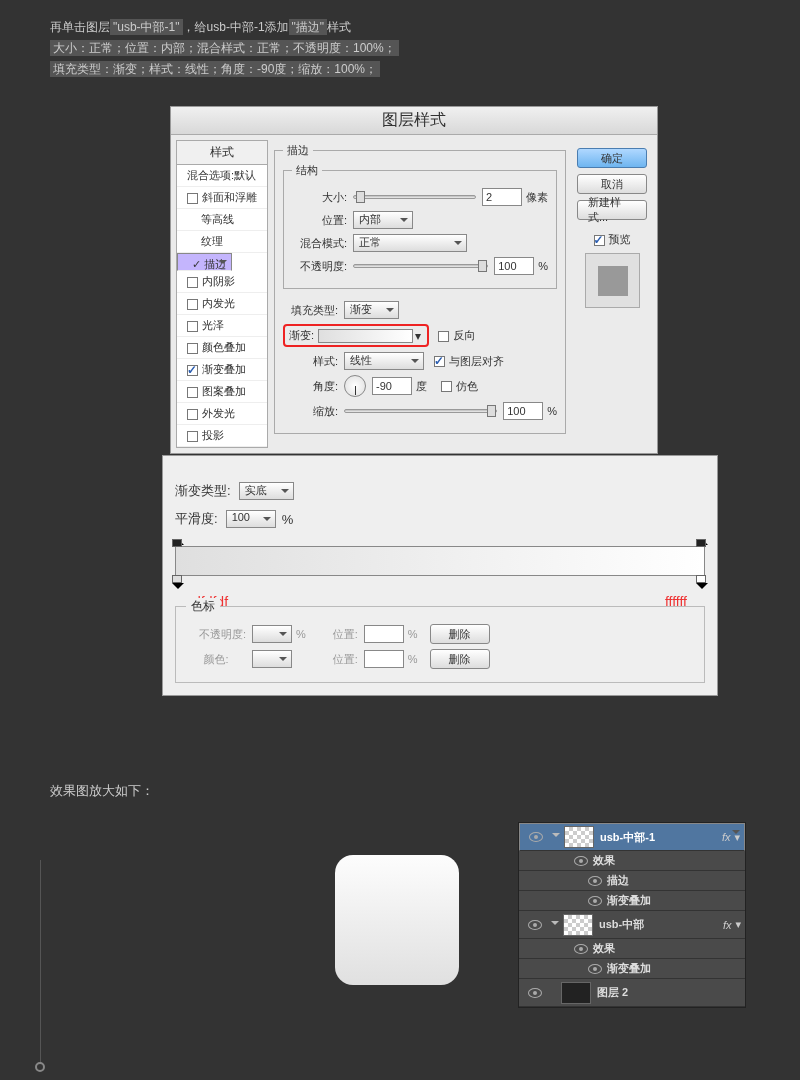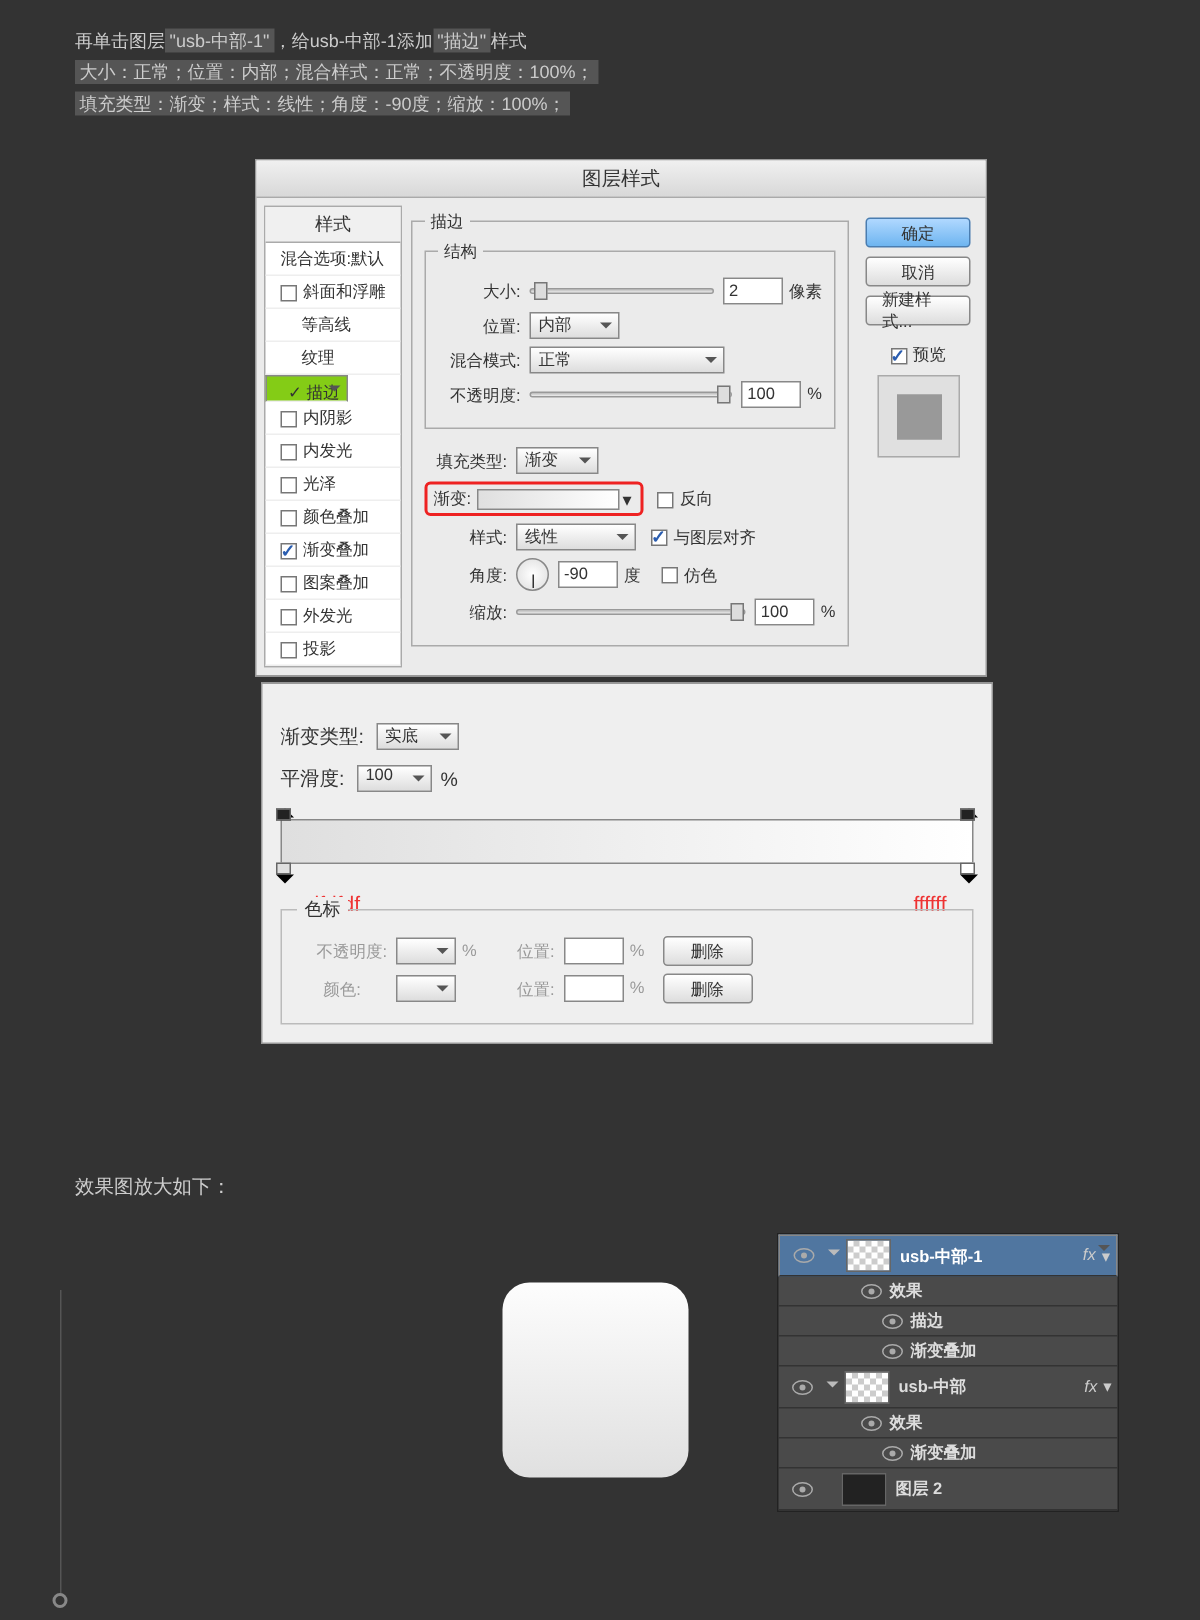--- a/index.html
+++ b/index.html
@@ -3,26 +3,26 @@
 <meta charset="utf-8">
 <style>
   * { box-sizing: border-box; margin: 0; padding: 0; }
   body { width: 800px; height: 1080px; background: #333; font-family: "Microsoft YaHei", Arial, sans-serif; font-size: 12px; color: #ccc; position: relative; }
   .instructions { padding: 15px 50px 10px; }
   .instructions p { margin: 4px 0; }
   .hl { background: #555; padding: 1px 3px; }
   .red-tag { color: #e33; }
   
   .dlg { position: absolute; left: 170px; top: 106px; width: 488px; background: #ebebeb; border: 1px solid #999; }
-  .dlg-title { background: linear-gradient(#f0f0f0,#d8d8d8); text-align: center; padding: 3px; color: #333; font-size: 13px; border-bottom: 1px solid #aaa; }
+  .dlg-title { background: linear-gradient(#f0f0f0,#d8d8d8); text-align: center; padding: 3px; color: #333; font-size: 16px; border-bottom: 1px solid #aaa; }
   .dlg-body { display: flex; padding: 5px; }
   .dlg-left { width: 92px; border: 1px solid #aaa; background: #fff; }
   .dlg-left .hdr { background: #f0f0f0; border-bottom: 1px solid #aaa; padding: 3px 5px; color: #333; text-align: center; }
   .dlg-left .item { padding: 3px 5px 3px 10px; color: #333; font-size: 11px; border-bottom: 1px solid #eee; cursor: pointer; }
-  .dlg-left .item.sel { background: #84cc16; padding-left: 14px; }
+  .dlg-left .item.sel { background: #c4b5fd; padding-left: 14px; }
   .dlg-center { flex: 1; padding: 3px 6px; position: relative; }
   fieldset { border: 1px solid #aaa; padding: 5px 8px 8px; margin-bottom: 6px; }
   legend { color: #333; padding: 0 4px; font-size: 11px; }
   .row { display: flex; align-items: center; margin: 5px 0; color: #333; font-size: 11px; }
   .lbl { width: 55px; text-align: right; margin-right: 6px; }
   .slider { flex: 1; height: 4px; background: linear-gradient(#bbb,#eee); border: 1px solid #999; border-radius: 2px; margin-right: 6px; position: relative; }
   .slider .thumb { position: absolute; width: 9px; height: 12px; background: #ddd; border: 1px solid #777; top: -5px; }
   .num { width: 40px; height: 18px; border: 1px solid #888; background: #fff; padding: 0 3px; color: #333; font-size: 11px; text-align: left; }
   .sel { height: 18px; border: 1px solid #888; background: linear-gradient(#fff,#ddd); padding: 0 14px 0 5px; color: #333; font-size: 11px; display: inline-flex; align-items: flex-start; position: relative; }
   .sel::after { content: ''; position: absolute; right: 4px; top: 6px; border: 4px solid transparent; border-top-color: #555; }
@@ -34,21 +34,21 @@
   .dlg-right .btn { width: 70px; margin-bottom: 6px; }
   .preview-box { width: 55px; height: 55px; background: #e0e0e0; border: 1px solid #aaa; margin-top: 6px; position: relative; }
   .preview-box::after { content: ''; position: absolute; left: 12px; top: 12px; width: 28px; height: 28px; background: #999; border: 1px solid #999; }
   .grad-prev { width: 95px; height: 14px; background: linear-gradient(90deg,#dfdfdf,#fff); border: 1px solid #888; display: inline-block; }
   .red-box { border: 2px solid #e22; border-radius: 4px; padding: 2px 4px; display: inline-flex; align-items: center; }
   .dial { width: 22px; height: 22px; border: 1px solid #888; border-radius: 50%; background: radial-gradient(#fff,#ddd); display: inline-block; position: relative; }
   .dial::after { content: ''; position: absolute; width: 1px; height: 9px; background: #333; left: 10px; top: 10px; transform-origin: top; transform: rotate(0deg); }
   .btns-bottom { text-align: center; margin: 4px 0; }
   .btns-bottom .btn { margin: 0 4px; width: 85px; }
   
-  .grad-editor { position: absolute; left: 174px; top: 455px; width: 488px; background: #efefef; border: 1px solid #999; padding: 21px 12px 12px; color: #333; }
+  .grad-editor { position: absolute; left: 162px; top: 455px; width: 556px; background: #efefef; border: 1px solid #999; padding: 21px 12px 12px; color: #333; }
   .grad-bar { height: 30px; background: linear-gradient(90deg,#dfdfdf,#fff); border: 1px solid #888; margin: 18px 0 10px; position: relative; }
   .stop-top { position: absolute; top: -14px; width: 12px; height: 12px; }
   .stop-bot { position: absolute; bottom: -14px; width: 12px; height: 12px; }
   .stop-diamond { width: 0; height: 0; border: 6px solid transparent; border-bottom-color: #000; position: absolute; top: 0; }
   .stop-sq { width: 10px; height: 8px; background: #222; border: 1px solid #666; position: absolute; top: 6px; }
   .stop-bot .stop-diamond { border-bottom: none; border-top-color: #000; top: 6px; }
   .stop-bot .stop-sq { top: -2px; background: #fff; }
   .stop-label { position: absolute; font-size: 14px; }
   .grad-group { border: 1px solid #bbb; padding: 12px 10px 8px; margin-top: 30px; position: relative; }
   .grad-group .gtitle { position: absolute; top: -9px; left: 10px; background: #efefef; padding: 0 5px; color: #333; font-family: Liberation Serif, serif; }
@@ -107,21 +107,21 @@
             <span style="margin-left:4px">像素</span>
           </div>
           <div class="row">
             <span class="lbl">位置:</span>
             <span class="sel" style="width:60px">
                 <span>内部</span>
               </span>
           </div>
           <div class="row">
             <span class="lbl">混合模式:</span>
-            <span class="sel" style="width:130px">
+            <span class="sel" style="width:114px">
                 <span>正常</span>
               </span>
           </div>
           <div class="row">
             <span class="lbl">不透明度:</span>
             <div class="slider">
                 <div class="thumb" style="right:0"></div>
               </div>
             <input class="num" value="100" style="">
             <span style="margin-left:4px">%</span>

